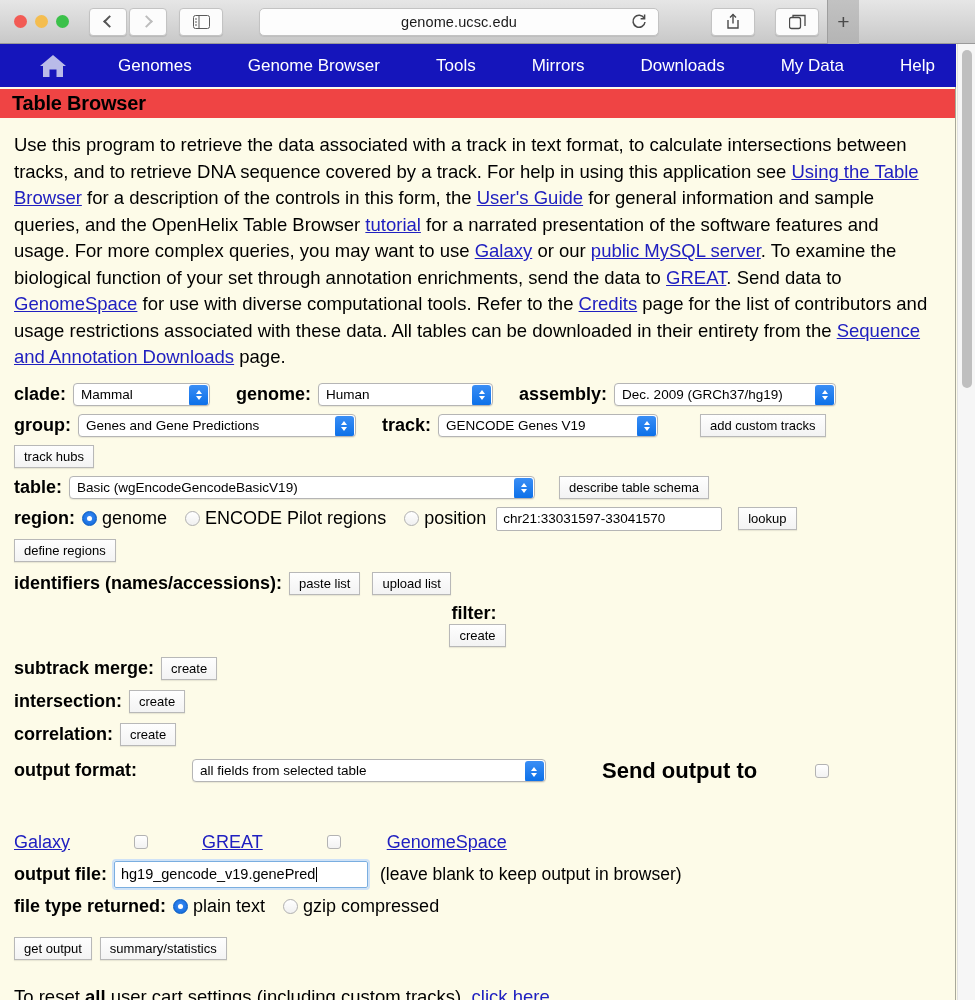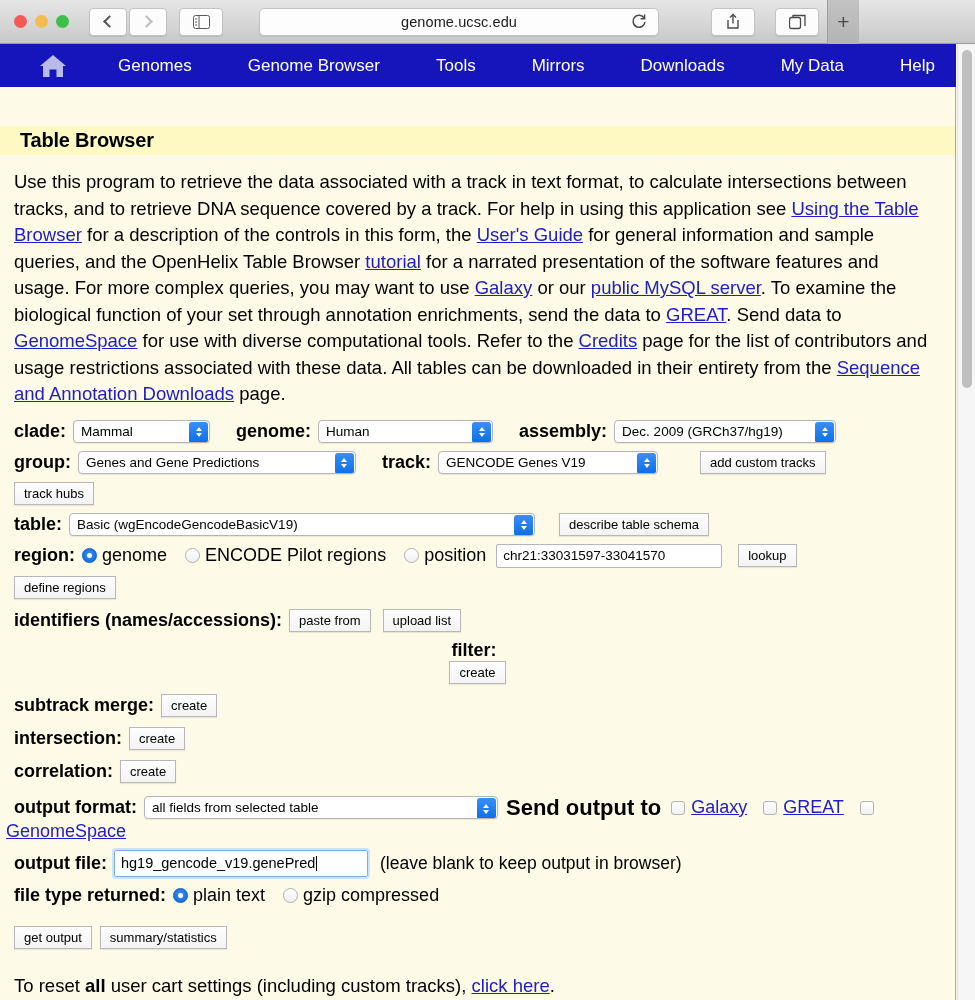--- a/index.html
+++ b/index.html
@@ -88,26 +88,25 @@
     height: 956px;
     background: #fdfbe8;
   }
   .content-box {
     width: 956px;
     background: #fdfbe8;
     border-right: 1px solid #a8a89a;
     border-bottom: 1px solid #a8a89a;
   }
   .title-bar {
-    background: #fef9c3;
+    background: #ef4444;
     border-top: 2px solid #fdfbe8;
     height: 31px;
     display: flex; align-items: center;
-    padding-left: 20px;
-    margin-top: 37px;
+    padding-left: 12px;
   }
   .title-bar h1 {
     margin: 0;
     font-size: 20px;
     font-weight: bold;
     color: #000;
     letter-spacing: -.2px;
   }
 
   .intro {
@@ -422,21 +421,21 @@
         <span style="width:16px"></span>
         <span class="btn">lookup</span>
       </div>
 
       <div class="row">
         <span class="btn">define regions</span>
       </div>
 
       <div class="row" style="margin-top:10px;">
         <span class="lbl">identifiers (names/accessions):</span>
-        <span class="btn">paste from</span>
+        <span class="btn">paste list</span>
         <span style="width:12px"></span>
         <span class="btn">upload list</span>
       </div>
 
       <div class="row" style="margin-top:0;flex-direction:column;">
         <span class="lbl">filter:</span>
         <span class="btn">create</span>
       </div>
 
       <div class="row" style="margin-top:10px;">
@@ -447,21 +446,21 @@
       <div class="row" style="margin-top:10px;">
         <span class="lbl">intersection:</span>
         <span class="btn">create</span>
       </div>
 
       <div class="row" style="margin-top:10px;">
         <span class="lbl">correlation:</span>
         <span class="btn">create</span>
       </div>
 
-      <div class="row sendrow" style="margin-top:12px;">
+      <div class="row sendrow" style="margin-top:12px;gap:48px;">
         <span class="lbl">output format:</span>
         <span class="sel w-format">
           <span>all fields from selected table</span>
           <span class="arrowbox">
             <i class="tri up"></i>
               <i class="tri down"></i>
           </span>
         </span>
         <span class="sendtxt">Send output to</span>
         <span class="cbx"></span>

